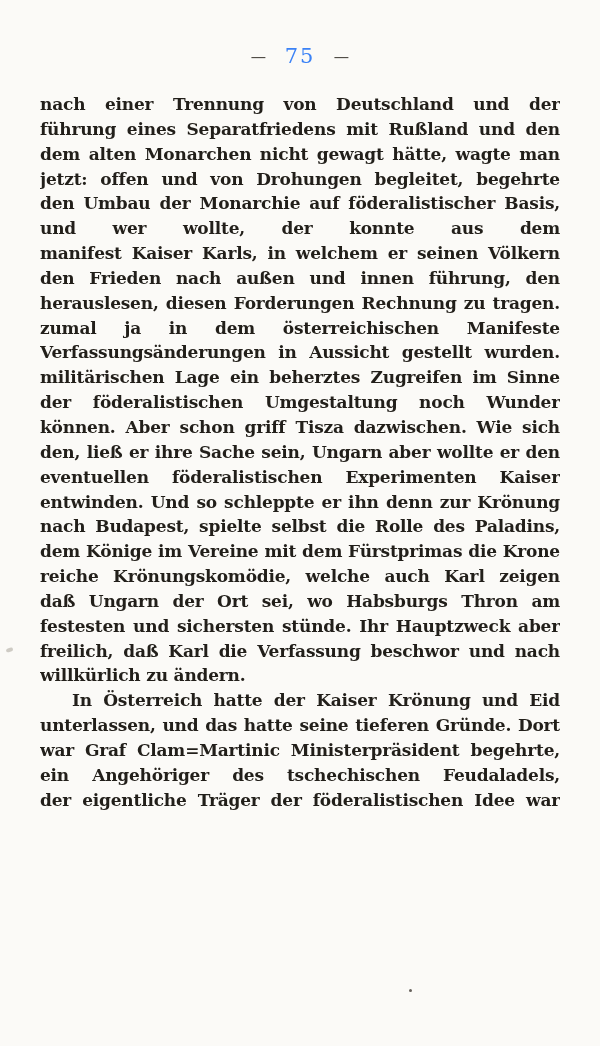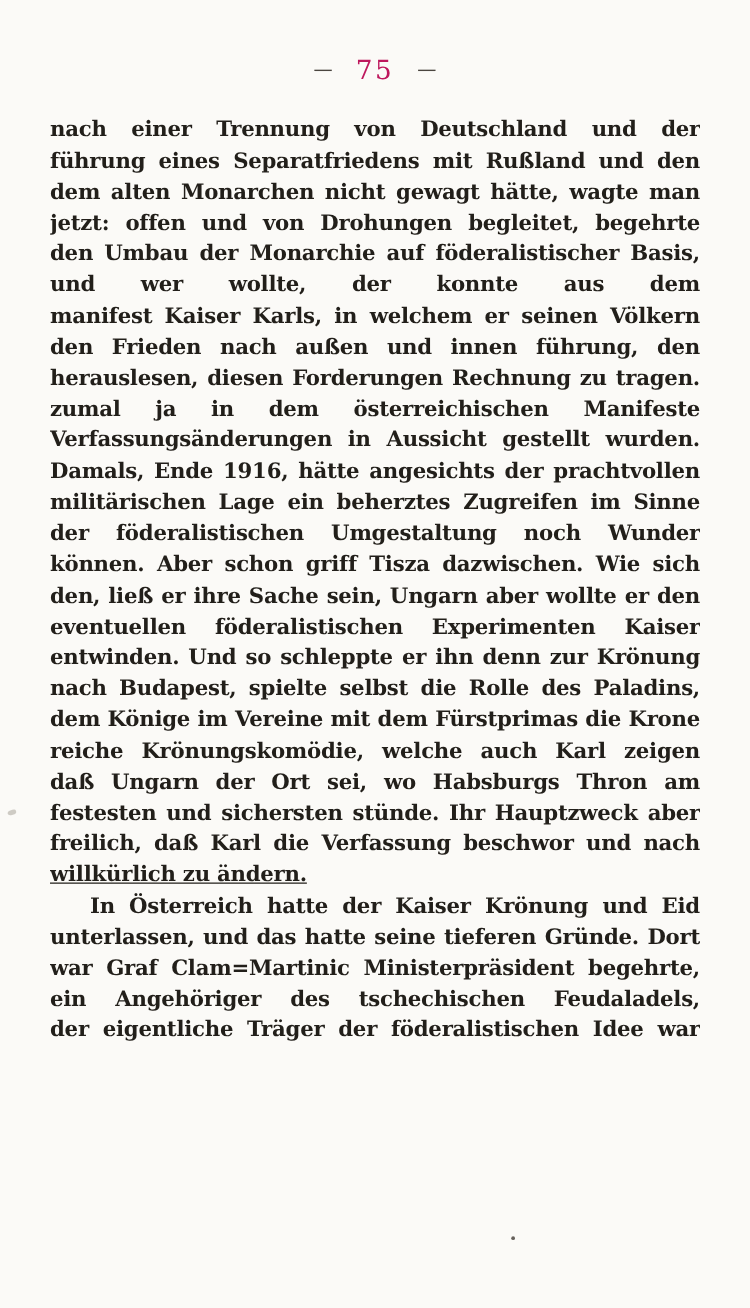--- a/index.html
+++ b/index.html
@@ -30,21 +30,21 @@
     color: #2b2824;
   }
   .header-dash {
     font-size: 17px;
     color: #4a453f;
     transform: scaleX(0.9);
   }
   .page-number {
     font-size: 21px;
     letter-spacing: 2px;
-    color: #be185d;
+    color: #3b82f6;
   }
   .body-text {
     position: absolute;
     top: 92px;
     left: 40px;
     width: 520px;
     font-size: 17px;
     font-weight: bold;
     line-height: 24.85px;
     letter-spacing: -0.2px;
@@ -52,21 +52,20 @@
     text-rendering: optimizeLegibility;
   }
   .tline {
     height: 24.85px;
     overflow: hidden;
     text-align: justify;
     text-align-last: justify;
   }
   .tline.p-end {
     text-align-last: left;
-    text-decoration: underline;
   }
   .tline.indent {
     text-indent: 32px;
   }
   .speck {
     position: absolute;
     background: #a9a49b;
     border-radius: 60% 40% 50% 50%;
   }
   .speck.margin-mark {
@@ -105,21 +104,20 @@
       <div class="tline">führung eines Separatfriedens mit Rußland und den</div>
       <div class="tline">dem alten Monarchen nicht gewagt hätte, wagte man</div>
       <div class="tline">jetzt: offen und von Drohungen begleitet, begehrte man</div>
       <div class="tline">den Umbau der Monarchie auf föderalistischer Basis,</div>
       <div class="tline">und wer wollte, der konnte aus dem Thronbesteigungs=</div>
       <div class="tline">manifest Kaiser Karls, in welchem er seinen Völkern</div>
       <div class="tline">den Frieden nach außen und innen führung, den Willen</div>
       <div class="tline">herauslesen, diesen Forderungen Rechnung zu tragen.</div>
       <div class="tline">zumal ja in dem österreichischen Manifeste ausdrücklich</div>
       <div class="tline">Verfassungsänderungen in Aussicht gestellt wurden.</div>
-      <div class="tline">Damals, Ende 1916, hätte angesichts der prachtvollen</div>
       <div class="tline">militärischen Lage ein beherztes Zugreifen im Sinne</div>
       <div class="tline">der föderalistischen Umgestaltung noch Wunder wirken</div>
       <div class="tline">können. Aber schon griff Tisza dazwischen. Wie sich die</div>
       <div class="tline">den, ließ er ihre Sache sein, Ungarn aber wollte er den</div>
       <div class="tline">eventuellen föderalistischen Experimenten Kaiser Karls</div>
       <div class="tline">entwinden. Und so schleppte er ihn denn zur Krönung</div>
       <div class="tline">nach Budapest, spielte selbst die Rolle des Paladins, der</div>
       <div class="tline">dem Könige im Vereine mit dem Fürstprimas die Krone</div>
       <div class="tline">reiche Krönungskomödie, welche auch Karl zeigen sollte,</div>
       <div class="tline">daß Ungarn der Ort sei, wo Habsburgs Thron am</div>

